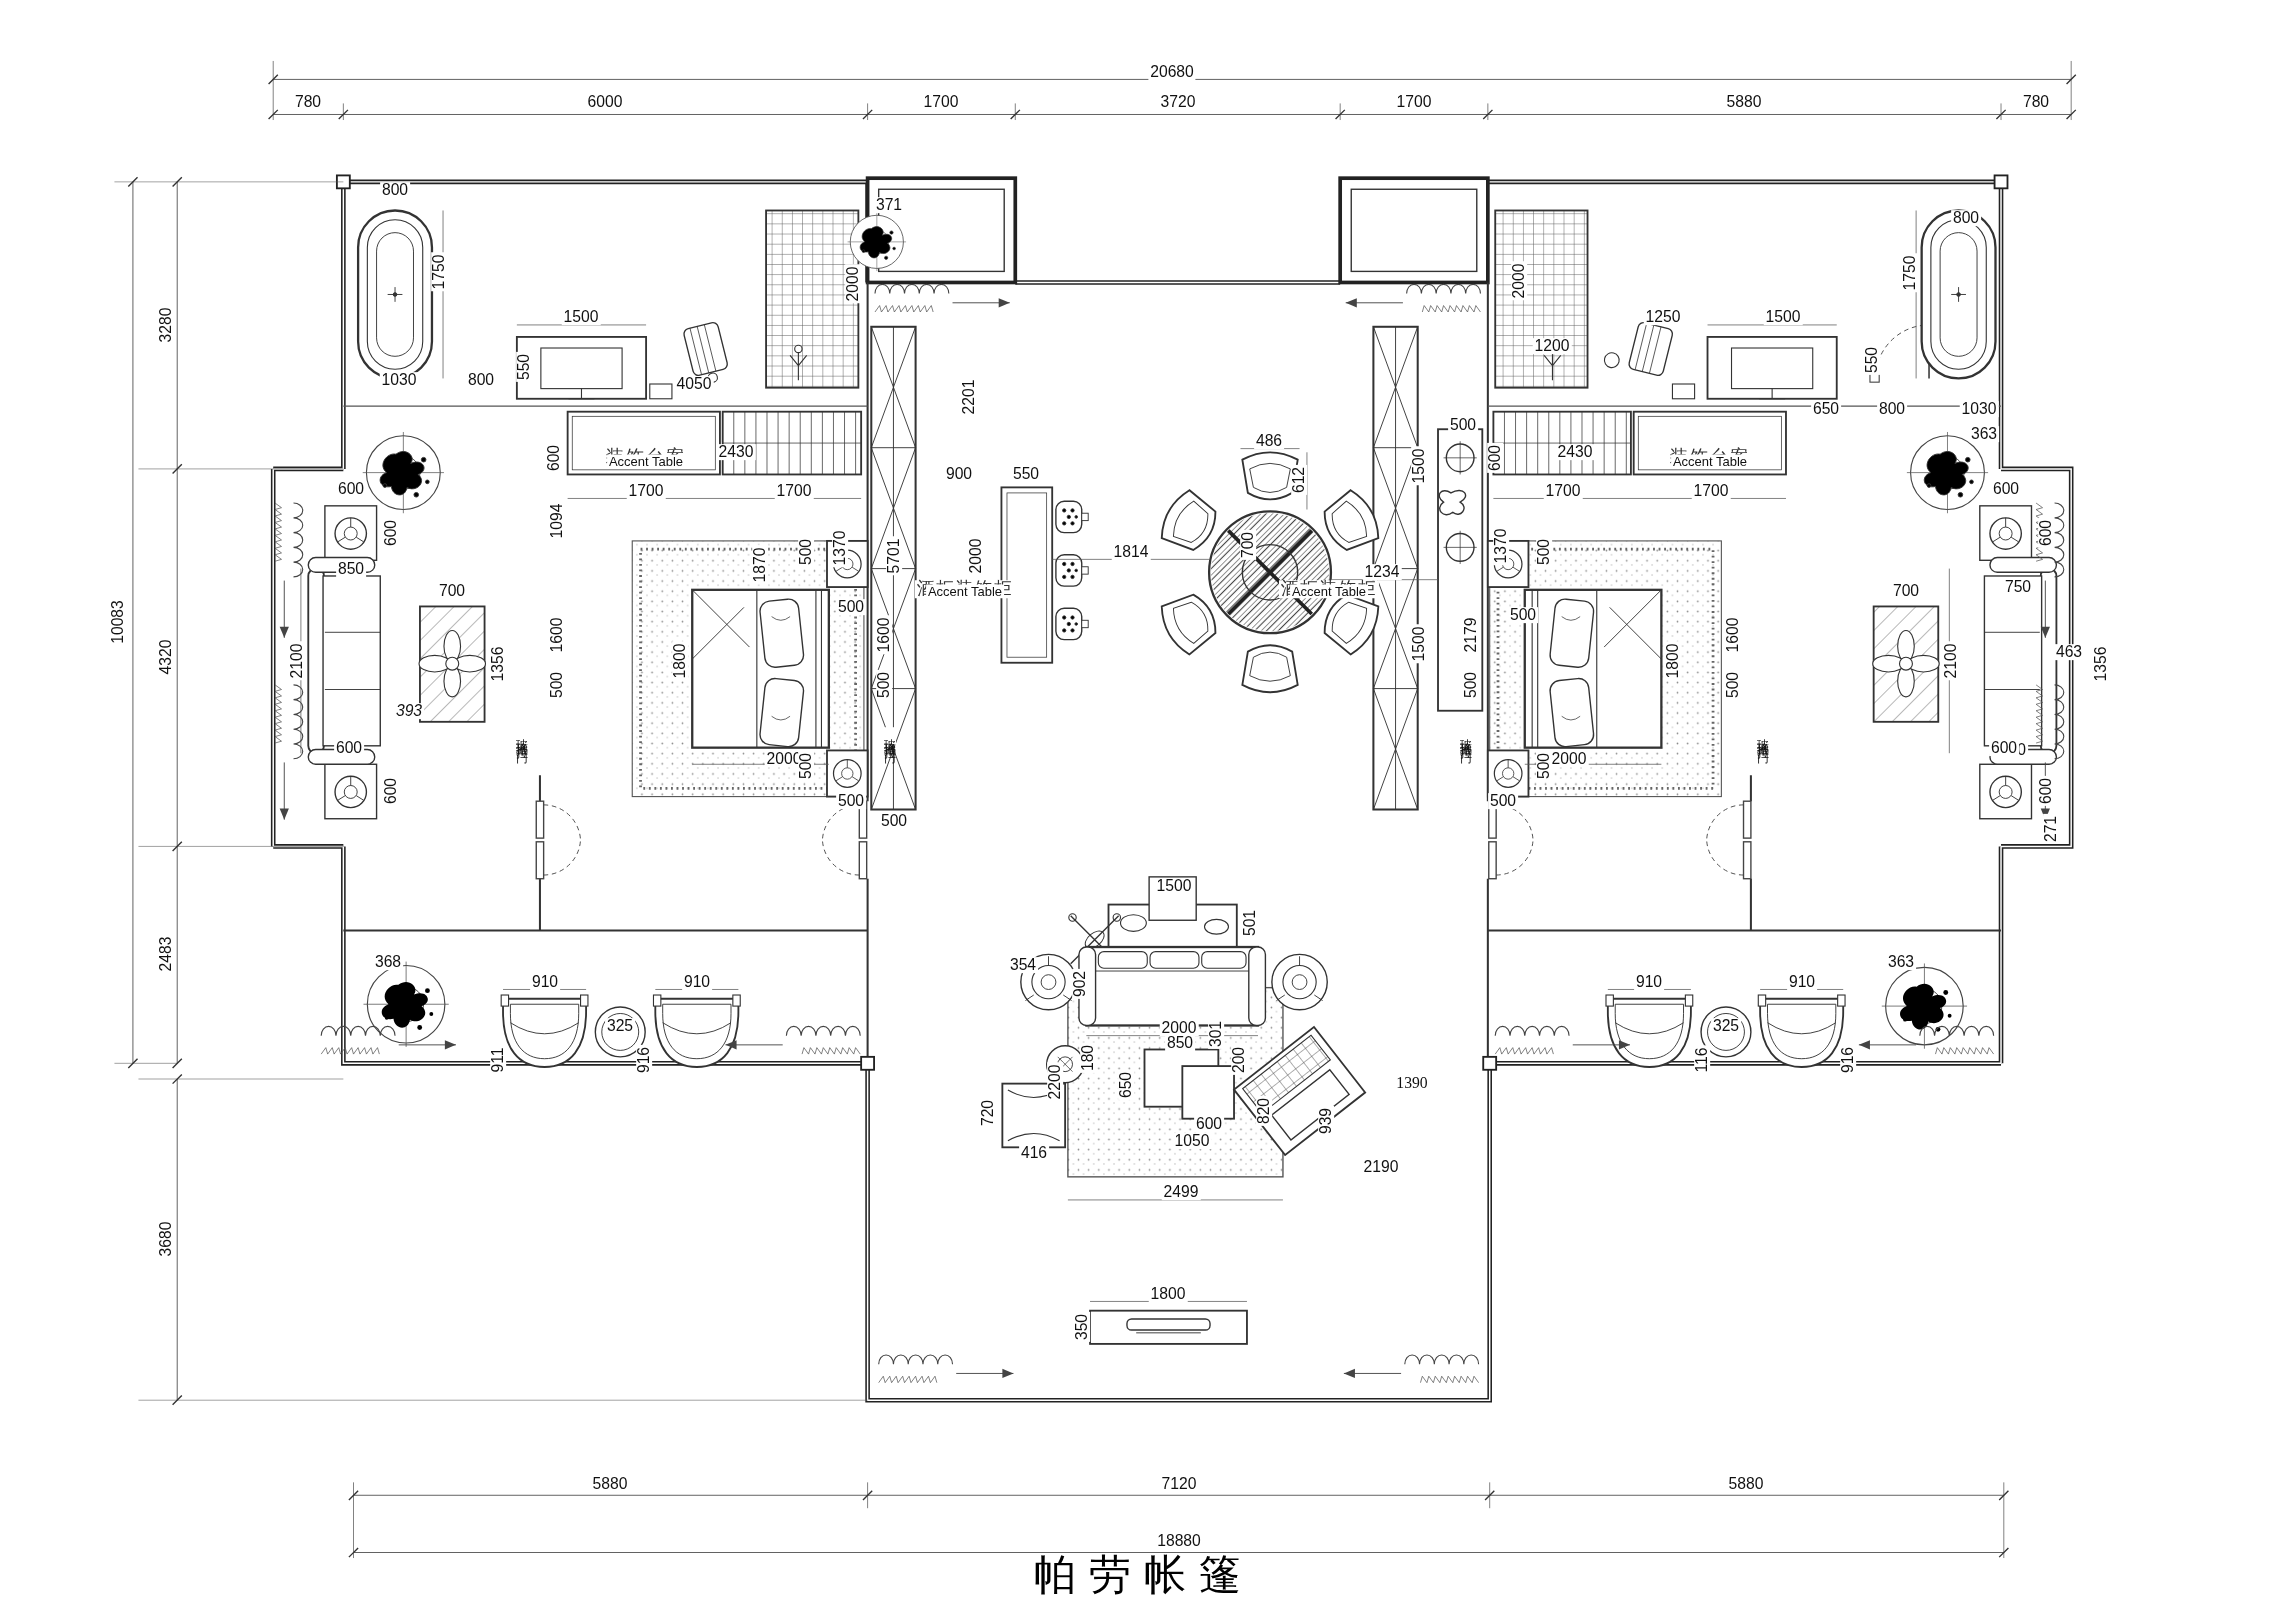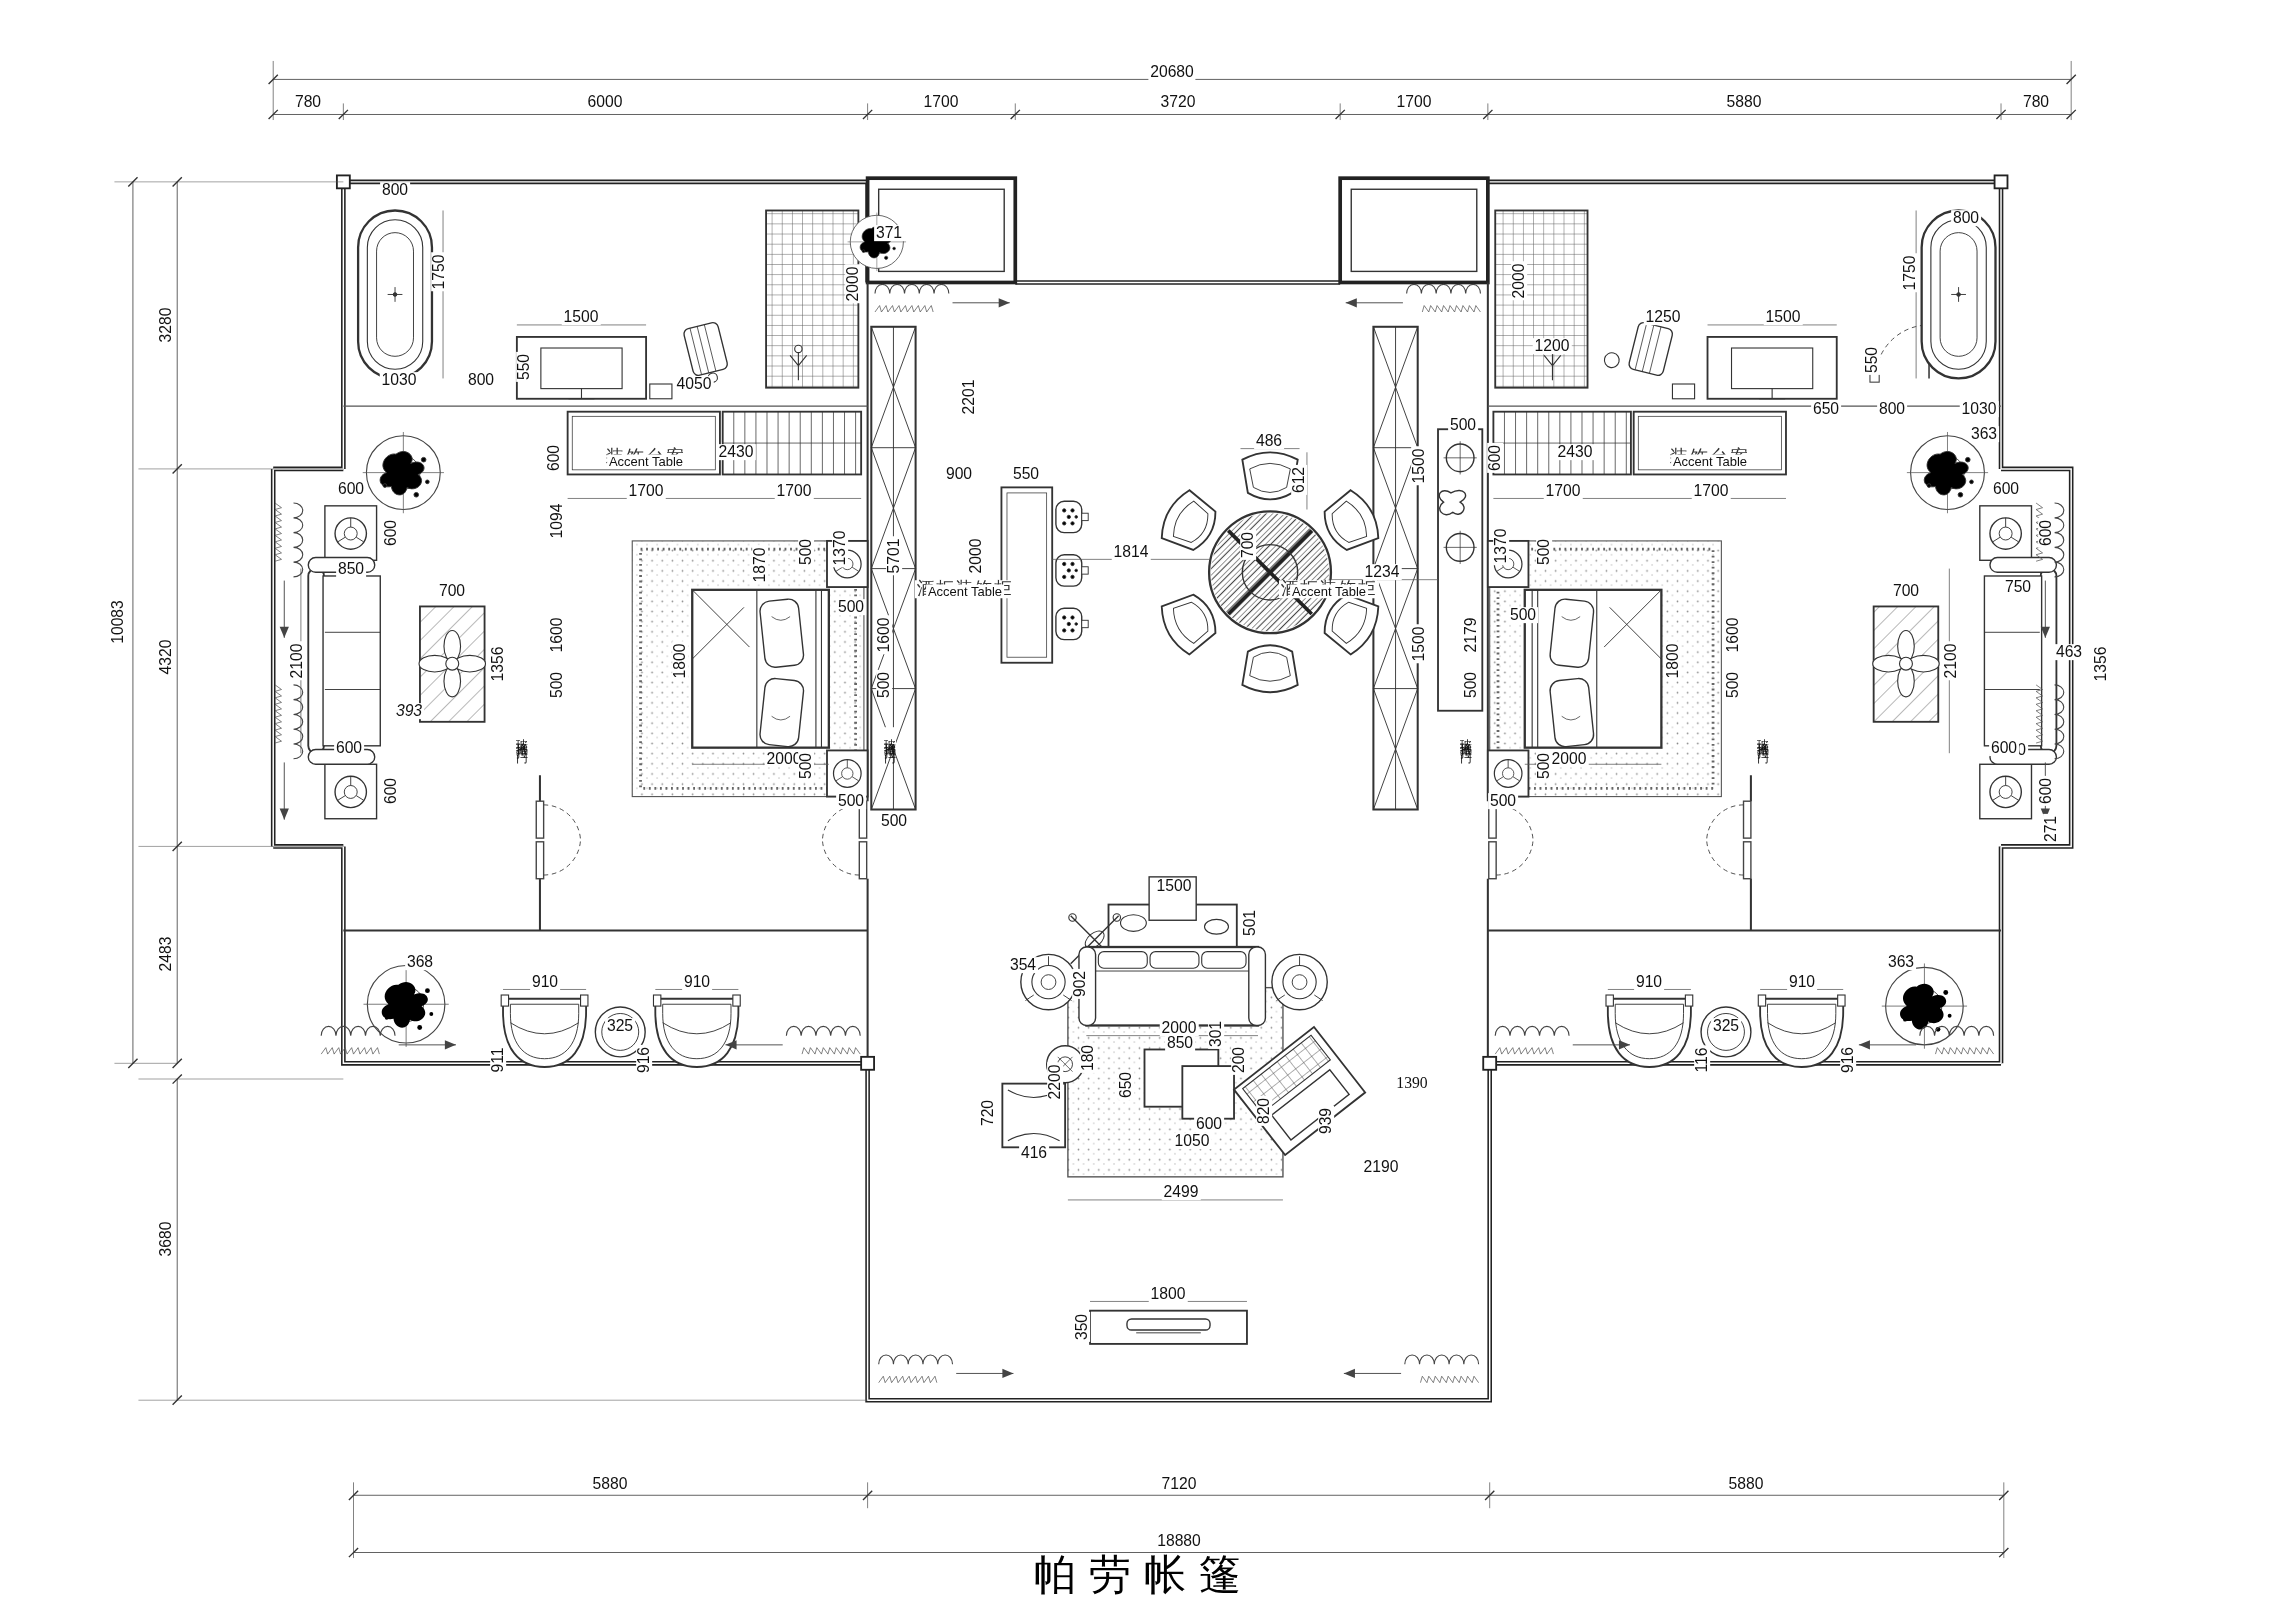--- a/index.html
+++ b/index.html
@@ -518,27 +518,27 @@
       <div class="lbl rot" style="left: 297px; top: 661px;">2100</div>
       <div class="lbl" style="left: 452px; top: 591px;">700</div>
       <div class="lbl rot" style="left: 498px; top: 664px;">1356</div>
       <div class="lbl" style="left: 409px; top: 711px; font-style: italic;">393</div>
       <div class="lbl" style="left: 349px; top: 748px;">600</div>
       <div class="lbl rot" style="left: 391px; top: 791px;">600</div>
       <div class="lbl rot" style="left: 557px; top: 521px;">1094</div>
       <div class="lbl rot" style="left: 557px; top: 635px;">1600</div>
       <div class="lbl rot" style="left: 557px; top: 685px;">500</div>
       <div class="lbl vert" style="left: 522px; top: 736px;">玻璃推拉门</div>
-      <div class="lbl" style="left: 388px; top: 962px; margin-left: 32px;">368</div>
+      <div class="lbl" style="left: 388px; top: 962px;">368</div>
       <div class="lbl" style="left: 545px; top: 982px;">910</div>
       <div class="lbl" style="left: 697px; top: 982px;">910</div>
       <div class="lbl" style="left: 620px; top: 1026px;">325</div>
       <div class="lbl rot" style="left: 498px; top: 1060px;">911</div>
       <div class="lbl rot" style="left: 644px; top: 1060px;">916</div>
-      <div class="lbl" style="left: 889px; top: 205px; margin-top: 28px;">371</div>
+      <div class="lbl" style="left: 889px; top: 205px;">371</div>
       <div class="lbl rot" style="left: 969px; top: 397px;">2201</div>
       <div class="lbl rot" style="left: 894px; top: 556px;">5701</div>
       <div class="lbl rot" style="left: 976px; top: 556px;">2000</div>
       <div class="lbl" style="left: 894px; top: 821px;">500</div>
       <div class="lbl" style="left: 959px; top: 474px;">900</div>
       <div class="lbl" style="left: 1026px; top: 474px;">550</div>
       <div class="lbl cjk" style="left: 965px; top: 569px; font-size: 17.5px;">酒柜装饰柜</div>
       <div class="lbl" style="left: 965px; top: 591px; font-size: 13px;">Accent Table</div>
       <div class="lbl rot" style="left: 884px; top: 635px;">1600</div>
       <div class="lbl rot" style="left: 884px; top: 685px;">500</div>

